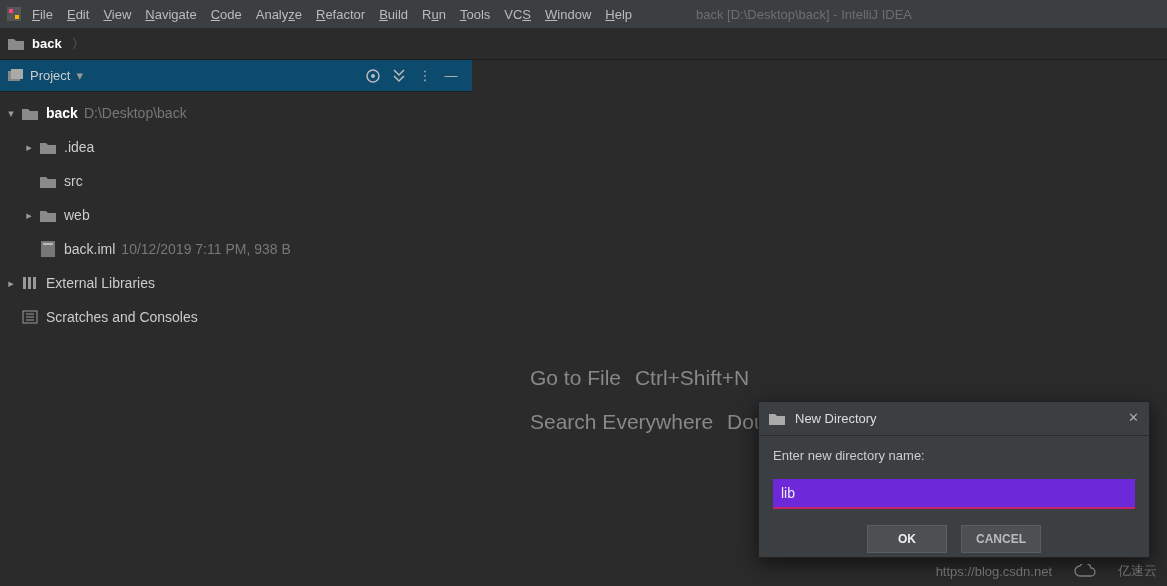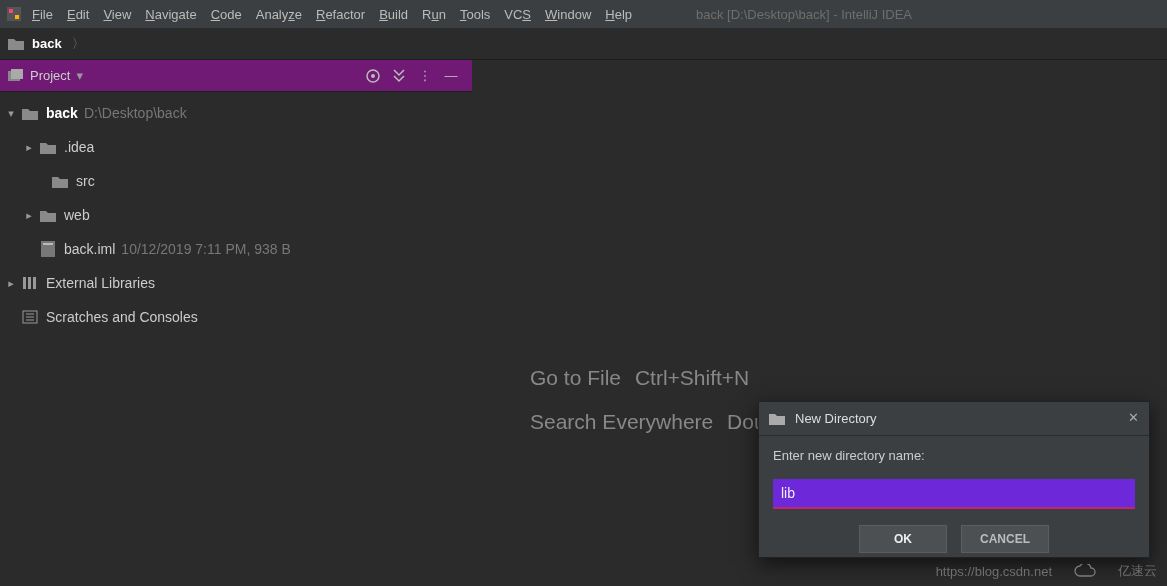--- a/index.html
+++ b/index.html
@@ -7,21 +7,21 @@
 .menubar { height:28px; background:#3c3f41; display:flex; align-items:center; padding:12px 6px; font-size:13px; color:#bbb; }
 .menubar .logo { width:16px; height:16px; margin-right:10px; display:flex; align-items:center; justify-content:center; }
 .menubar .menu { margin-right:14px; cursor:pointer; }
 .menubar .menu .ul { text-decoration:underline; }
 .menubar .title { margin-left:50px; color:#6e6e6e; font-size:13px; }
 .breadcrumb { height:32px; background:#2b2b2b; display:flex; align-items:center; padding:0 8px; font-size:13px; color:#ccc; border-bottom:1px solid #1e1e1e; }
 .breadcrumb .folder-icon { margin-right:8px; display:flex; }
 .breadcrumb .chev { margin-left:10px; color:#777; }
 .main { display:flex; height:calc(100% - 60px); }
 .sidebar { width:472px; background:#2b2b2b; display:flex; flex-direction:column; }
-.tool-header { height:32px; background:#701a75; display:flex; align-items:center; padding:0 8px; font-size:13px; color:#ccc; border-bottom:1px solid #1e1e1e; }
+.tool-header { height:32px; background:#0c4a6e; display:flex; align-items:center; padding:0 8px; font-size:13px; color:#ccc; border-bottom:1px solid #1e1e1e; }
 .tool-header .left { display:flex; align-items:center; }
 .tool-header .spacer { flex:1; }
 .tool-header .tool-btn { width:26px; height:26px; display:flex; align-items:center; justify-content:center; cursor:pointer; color:#bbb; }
 .tree { flex:1; padding-top:4px; font-size:14px; color:#ccc; }
 .tree-row { height:34px; display:flex; align-items:center; cursor:pointer; }
 .tree-row .arrow { width:14px; color:#999; font-size:11px; margin-right:2px; display:flex; justify-content:center; }
 .tree-row .icon { width:20px; display:flex; align-items:center; justify-content:center; margin-right:6px; }
 .tree-row .muted { color:#777; margin-left:6px; }
 .tree-row.bold b { color:#fff; font-weight:600; }
 .content { flex:1; background:#2b2b2b; position:relative; }
@@ -30,21 +30,21 @@
 .hints .label { color:#888; }
 .hints .key { color:#888; margin-left:8px; }
 .dialog { position:absolute; left:758px; top:401px; width:392px; background:#3c3f41; box-shadow:0 6px 20px rgba(0,0,0,.6); border:1px solid #222; }
 .dialog .d-title { height:34px; display:flex; align-items:center; padding:0 10px; font-size:13px; color:#ddd; border-bottom:1px solid #2b2b2b; position:relative; }
 .dialog .d-title .d-icon { margin-right:10px; display:flex; }
 .dialog .close { position:absolute; right:6px; top:4px; cursor:pointer; color:#aaa; padding:4px; }
 .dialog .d-body { padding:12px 14px 6px 14px; }
 .dialog .d-body .prompt { font-size:13px; color:#ccc; margin-bottom:16px; }
 .dialog .d-body input { width:100%; background:#6d28d9; border:none; border-bottom:2px solid #c7226e; color:#eee; font-size:14px; padding:6px 8px; outline:none; }
 .dialog .d-buttons { display:flex; justify-content:center; gap:14px; padding:10px 0 4px 0; }
-.dialog .d-buttons button { width:88px; height:28px; background:#4c5052; border:1px solid #5a5e60; color:#eee; font-size:12px; font-weight:600; cursor:pointer; }
+.dialog .d-buttons button { width:80px; height:28px; background:#4c5052; border:1px solid #5a5e60; color:#eee; font-size:12px; font-weight:600; cursor:pointer; }
 .dialog .d-buttons button.cancel { color:#bbb; }
 .watermark { position:absolute; right:10px; bottom:6px; font-size:13px; color:#7b7b7b; display:flex; align-items:center; gap:22px; opacity:.85; }
 svg { display:block; }
 </style>
 </head>
 <body>
 
 <div class="menubar">
   <span class="logo">
     <svg width="14" height="14">
@@ -124,21 +124,21 @@
       <div class="tree-row" style="padding-left:22px">
         <span class="arrow">▸</span>
         <span class="icon">
             <svg width="16" height="13">
               <path d="M0 2h6l2 2h8v9H0z" fill="#8a8a8a"></path>
             </svg>
           </span>
         <span>.idea</span>
       </div>
 
-      <div class="tree-row" style="padding-left:34px">
+      <div class="tree-row" style="padding-left:22px">
         <span class="arrow"></span>
         <span class="icon">
             <svg width="16" height="13">
               <path d="M0 2h6l2 2h8v9H0z" fill="#8a8a8a"></path>
             </svg>
           </span>
         <span>src</span>
       </div>
 
       <div class="tree-row" style="padding-left:22px">

